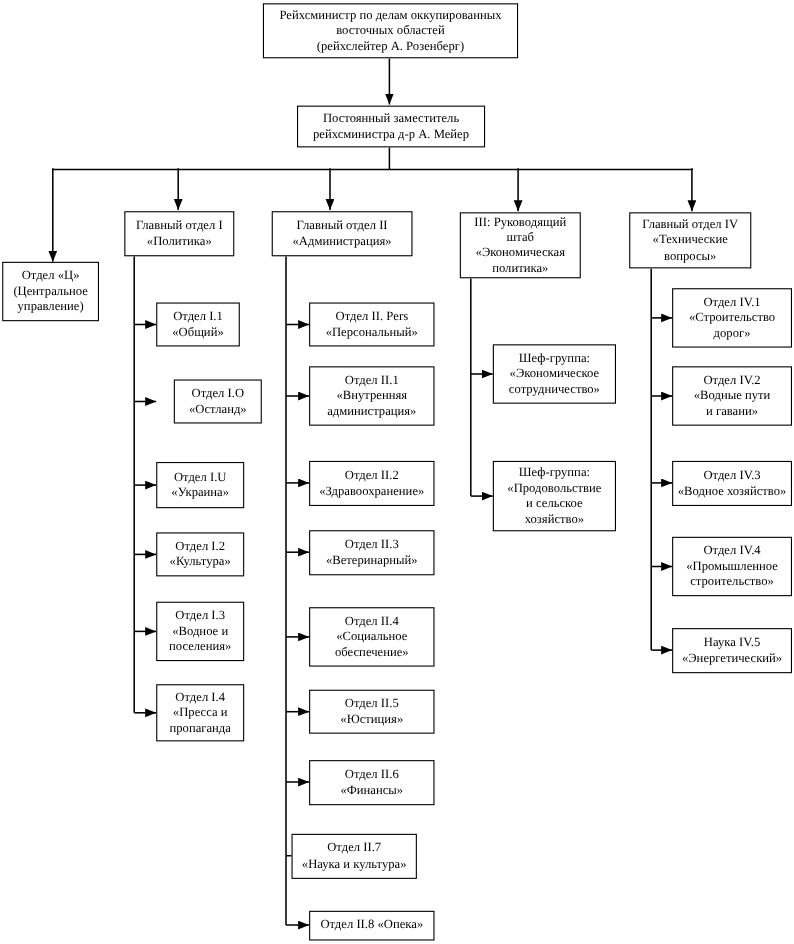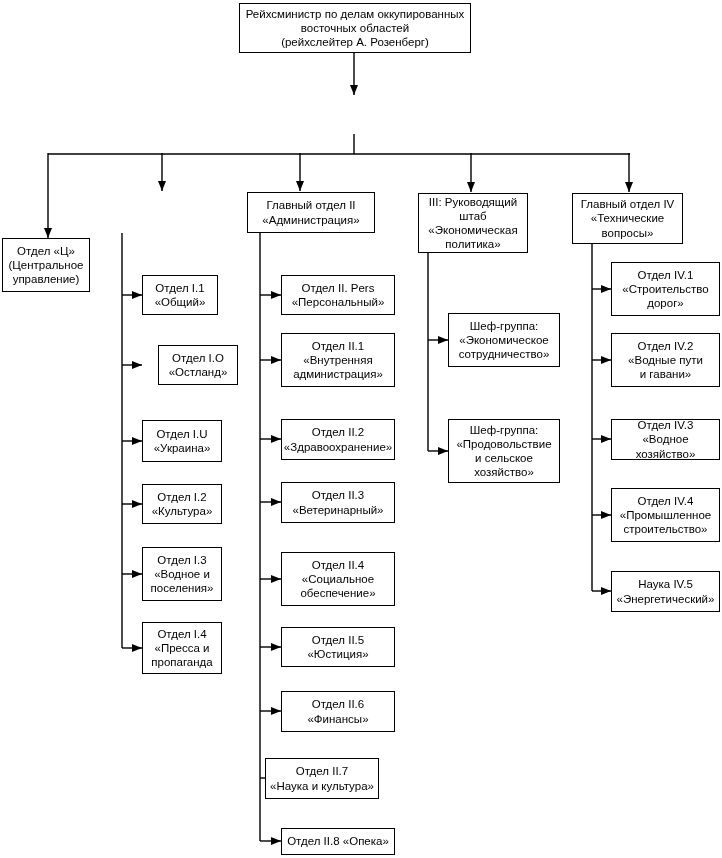--- a/index.html
+++ b/index.html
@@ -1,21 +1,21 @@
 <!DOCTYPE html>
 <html><head>
 <meta charset="utf-8">
 <style>
   html, body { margin: 0; padding: 0; background: #ffffff; }
   #canvas {
     position: relative;
     width: 722px;
     height: 858px;
     background: #ffffff;
-    font-family: Liberation Sans, sans-serif;
+    font-family: Liberation Serif, serif;
     overflow: hidden;
   }
   #wires {
     position: absolute;
     left: 0; top: 0;
     width: 722px; height: 858px;
   }
   .node {
     position: absolute;
     box-sizing: border-box;
@@ -84,25 +84,29 @@
       <line x1="592" y1="360" x2="611" y2="360" marker-end="url(#arr)"></line>
       <line x1="592" y1="439" x2="611" y2="439" marker-end="url(#arr)"></line>
       <line x1="592" y1="515" x2="611" y2="515" marker-end="url(#arr)"></line>
       <line x1="592" y1="591" x2="611" y2="591" marker-end="url(#arr)"></line>
     </g>
   </svg>
 
   <div class="node" style="left:239px;top:3px;width:232px;height:50px">Рейхсминистр по делам оккупированных
 восточных областей
 (рейхслейтер А. Розенберг)</div>
+  <div class="node" style="left:270px;top:96px;width:171px;height:38px">Постоянный заместитель
+рейхсминистра д-р А. Мейер</div>
 
   <div class="node" style="left:2px;top:238px;width:88px;height:54px">Отдел «Ц»
 (Центральное
 управление)</div>
 
+  <div class="node" style="left:113px;top:192px;width:100px;height:41px">Главный отдел I
+«Политика»</div>
   <div class="node" style="left:142px;top:275px;width:76px;height:40px">Отдел I.1
 «Общий»</div>
   <div class="node" style="left:158px;top:345px;width:80px;height:40px">Отдел I.О
 «Остланд»</div>
   <div class="node" style="left:142px;top:420px;width:80px;height:42px">Отдел I.U
 «Украина»</div>
   <div class="node" style="left:142px;top:484px;width:80px;height:40px">Отдел I.2
 «Культура»</div>
   <div class="node" style="left:142px;top:547px;width:80px;height:54px">Отдел I.3
 «Водное и

